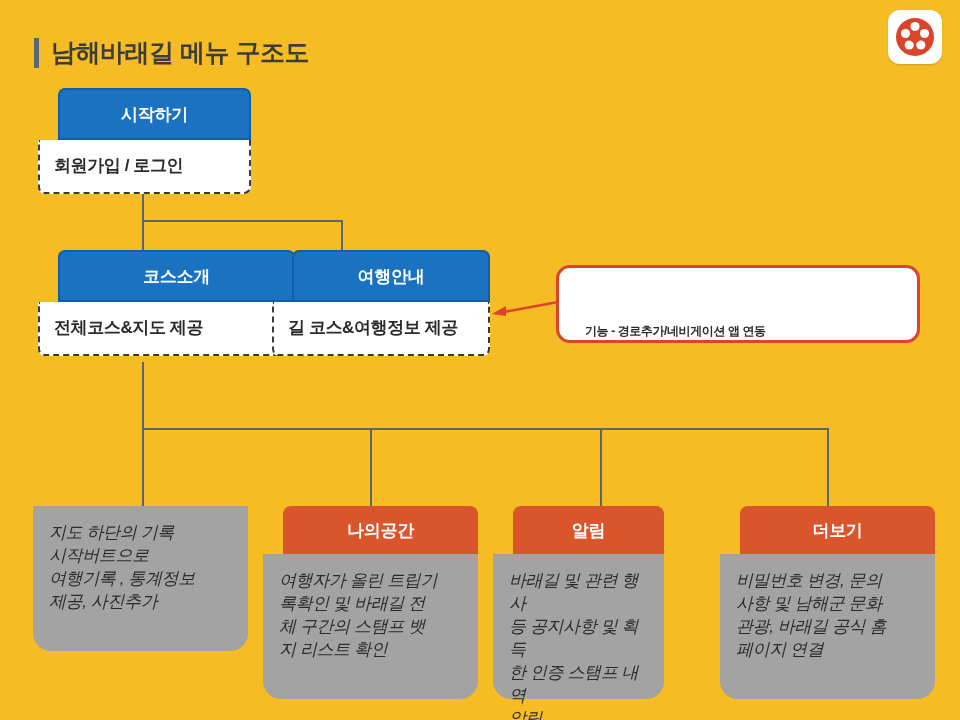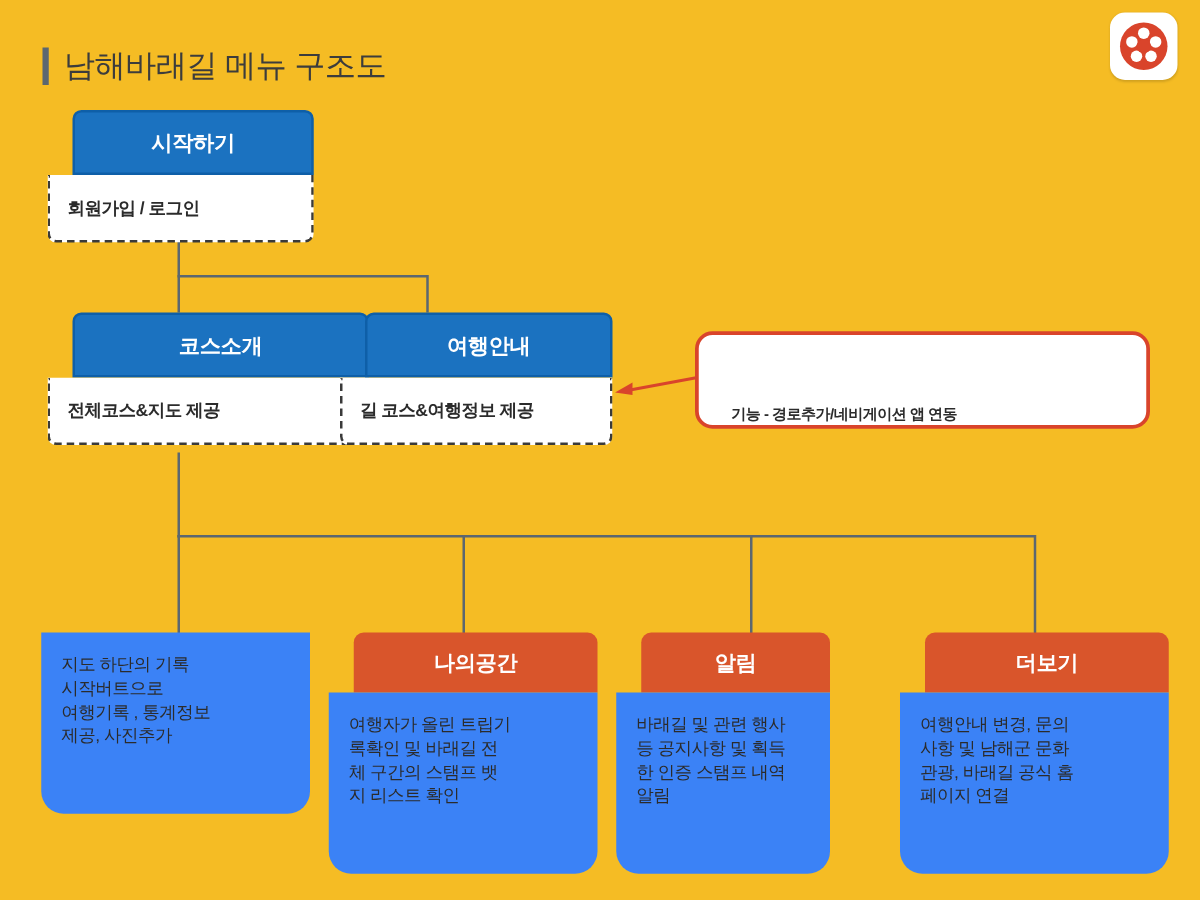--- a/index.html
+++ b/index.html
@@ -28,21 +28,21 @@
     align-items: center;
   }
   #title-bar .accent {
     width: 5px;
     height: 30px;
     background: #5B6770;
     margin-right: 12px;
   }
   #title-bar .title-text {
     font-size: 25px;
-    font-weight: normal;
+    font-weight: bold;
     color: #3C3C3C;
     letter-spacing: -0.5px;
   }
 
   
   #logo {
     position: absolute;
     right: 18px;
     top: 10px;
     width: 54px;
@@ -76,21 +76,21 @@
     color: #FFFFFF;
     font-size: 17px;
     font-weight: bold;
     letter-spacing: -0.3px;
     margin-left: 20px;
   }
   .node .body {
     box-sizing: border-box;
     background: #FFFFFF;
     color: #2B2B2B;
-    font-size: 14px;
+    font-size: 17px;
     line-height: 1.35;
     letter-spacing: -0.4px;
     white-space: pre-line;
   }
 
   
   .node.blue .head {
     background: #1B72C0;
     border: 2px solid #0E5FA8;
     border-radius: 7px 7px 0 0;
@@ -107,24 +107,25 @@
     font-weight: bold;
   }
 
   
   .node.orange .head {
     background: #D9552B;
     border-radius: 8px 8px 0 0;
     height: 48px;
   }
   .node.orange .body {
-    background: #3b82f6;
+    background: #a3a3a3;
     border-radius: 0 0 18px 18px;
     height: 145px;
     padding: 16px 14px 10px 16px;
+    font-style: italic;
   }
 
   
   #callout {
     position: absolute;
     left: 556px;
     top: 265px;
     width: 364px;
     height: 78px;
     box-sizing: border-box;
@@ -226,19 +227,19 @@
   <div class="node orange" style="left:493px; top:506px; width:171px;">
     <div class="head">알림</div>
     <div class="body">바래길 및 관련 행사
 등 공지사항 및 획득
 한 인증 스탬프 내역
 알림</div>
   </div>
 
   <div class="node orange" style="left:720px; top:506px; width:215px;">
     <div class="head">더보기</div>
-    <div class="body">여행안내 변경, 문의
+    <div class="body">비밀번호 변경, 문의
 사항 및 남해군 문화
 관광, 바래길 공식 홈
 페이지 연결</div>
   </div>
 
 </div>
 
 </body></html>

